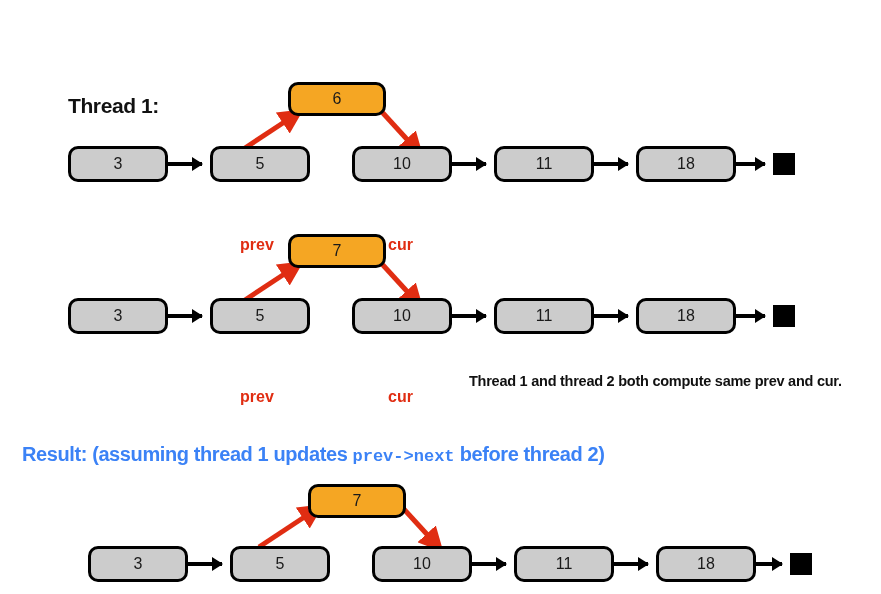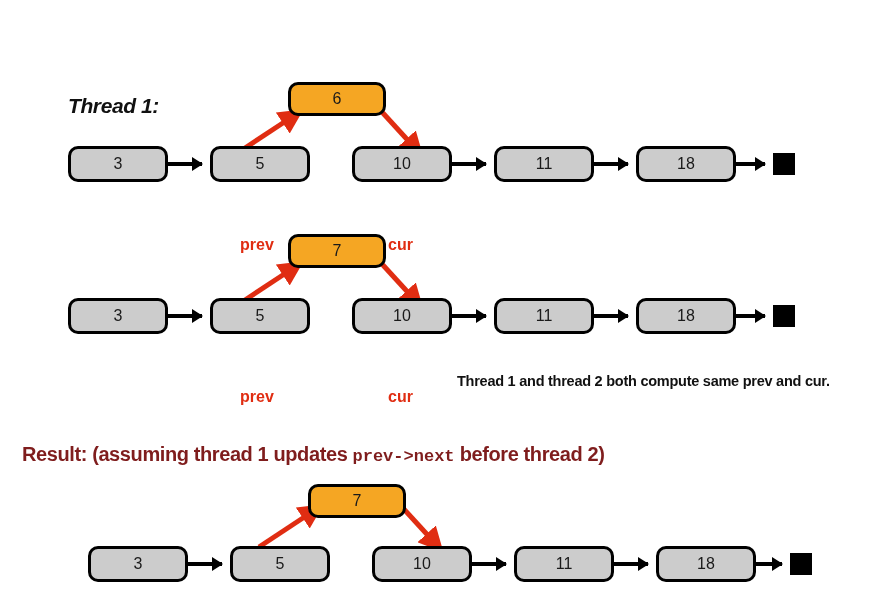--- a/index.html
+++ b/index.html
@@ -38,45 +38,45 @@
 
   .thread-label {
     position: absolute;
     font-family: "Liberation Sans", sans-serif;
     font-weight: bold;
     font-size: 21px;
     letter-spacing: -0.4px;
     white-space: nowrap;
     color: #111111;
   }
-  .thread-label-1 { left: 68px; top: 94px; font-style: italic; }
+  .thread-label-1 { left: 68px; top: 94px; }
   .thread-label-2 { left: 68px; top: 246px; }
 
   .note {
     position: absolute;
     font-family: "Liberation Sans", sans-serif;
     font-weight: bold;
     font-size: 14.5px;
     letter-spacing: -0.25px;
     line-height: 19px;
     white-space: nowrap;
     color: #111111;
   }
-  .note-block { left: 457px; top: 372px; }
+  .note-block { left: 469px; top: 372px; }
 
   .result-heading {
     position: absolute;
     left: 22px;
     top: 443px;
     font-family: "Liberation Sans", sans-serif;
     font-weight: bold;
     font-size: 20px;
     letter-spacing: -0.4px;
     white-space: nowrap;
-    color: #7f1d1d;
+    color: #3b82f6;
   }
   .result-heading .mono {
     font-family: "Liberation Mono", "DejaVu Sans Mono", monospace;
     font-weight: bold;
     font-size: 17px;
     letter-spacing: 0px;
   }
 
   
   .node {

